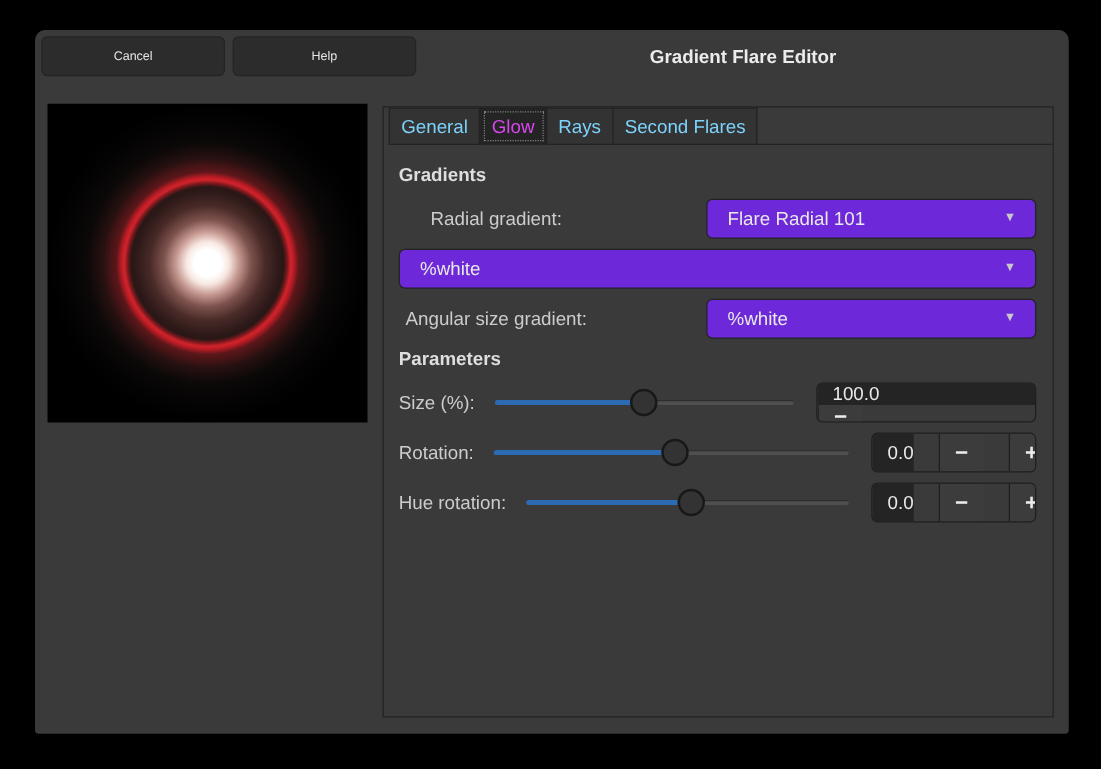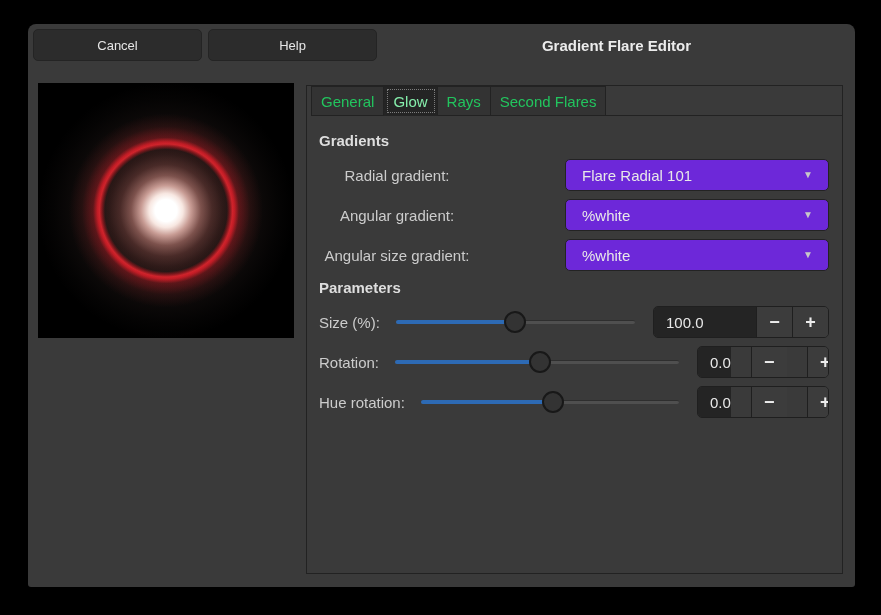--- a/index.html
+++ b/index.html
@@ -13,23 +13,23 @@
     position:absolute; left:28px; top:24px; width:827px; height:563px;
     background:#3a3a3a; border-radius:8px 8px 3px 3px;
     box-sizing:border-box;
   }
   
   .header {
     height:42px; display:flex; align-items:center;
     padding:0 5px; gap:6px; box-sizing:border-box;
   }
   .hbtn {
-    width:169px; height:32px; flex:0 0 auto;
+    width:147px; height:32px; flex:0 0 auto;
     background:#2c2c2c; border:1px solid #242424; border-radius:5px;
-    color:#e6e6e6; font-size:13px; font-family:inherit;
+    color:#e6e6e6; font-size:10px; font-family:inherit;
     display:flex; align-items:center; justify-content:center;
     cursor:default; box-sizing:border-box;
   }
   .hbtn.ok { border:1px solid #bfbfbf; }
   .win-title {
     flex:1; text-align:center; font-weight:bold;
     color:#ececec; font-size:15px;
     white-space:nowrap; overflow:hidden;
   }
   
@@ -69,28 +69,28 @@
     width:537px; height:489px;
     border:1px solid #222; box-sizing:border-box;
     display:flex; flex-direction:column;
   }
   .tab-strip {
     display:flex; height:30px; flex:0 0 auto;
     padding-left:4px;
   }
   .tab {
     display:flex; align-items:center; padding:0 9px;
-    font-size:15px; color:#22c55e;
+    font-size:15px; color:#7dd3fc;
     background:#333333;
     border:1px solid #222; border-left:none;
     box-sizing:border-box; cursor:default; white-space:nowrap;
   }
   .tab:first-child { border-left:1px solid #222; }
   .tab.active {
-    background:#242424; color:#86efac;
+    background:#242424; color:#d946ef;
     outline:1px dotted #7d7d7d; outline-offset:-4px;
     border-bottom-color:transparent;
   }
   .tab-filler { flex:1; border-bottom:1px solid #222; }
   .tab-content { padding:16px 13px 0 12px; }
   .section-heading {
     font-weight:bold; color:#dedede; font-size:15px;
     margin:0 0 10px 0;
   }
   .section-heading.params { margin-top:7px; }
@@ -121,21 +121,21 @@
   }
   .slider .handle {
     position:absolute; top:50%; left:50%; width:22px; height:22px;
     border-radius:50%; background:#333; border:2px solid #181818;
     transform:translate(-50%,-50%); box-sizing:border-box;
   }
   .spin {
     display:flex; height:32px; box-sizing:border-box; flex:0 0 auto;
     border:1px solid #1f1f1f; border-radius:5px; overflow:hidden;
   }
-  .spin.wide { width:176px; }
+  .spin.wide { width:176px;flex-direction:column; }
   .spin.narrow { width:132px;gap:20px; }
   .spin .value {
     flex:1; background:#242424; color:#e8e8e8; font-size:15px;
     display:flex; align-items:center; padding-left:12px; white-space:nowrap;
   }
   .spin .sbtn {
     width:35px; flex:0 0 auto; background:#3c3c3c;
     border-left:1px solid #1f1f1f;
     color:#ececec; font-size:18px; font-weight:bold;
     display:flex; align-items:center; justify-content:center;
@@ -173,21 +173,20 @@
 
         <div class="grad-row">
           <div class="grad-label">Radial gradient:</div>
           <div class="dropdown">
             <span>Flare Radial 101</span>
             <span class="dd-arrow">▼</span>
           </div>
         </div>
 
         <div class="grad-row">
-          <div class="grad-label">Angular gradient:</div>
           <div class="dropdown">
             <span>%white</span>
             <span class="dd-arrow">▼</span>
           </div>
         </div>
 
         <div class="grad-row">
           <div class="grad-label">Angular size gradient:</div>
           <div class="dropdown">
             <span>%white</span>

